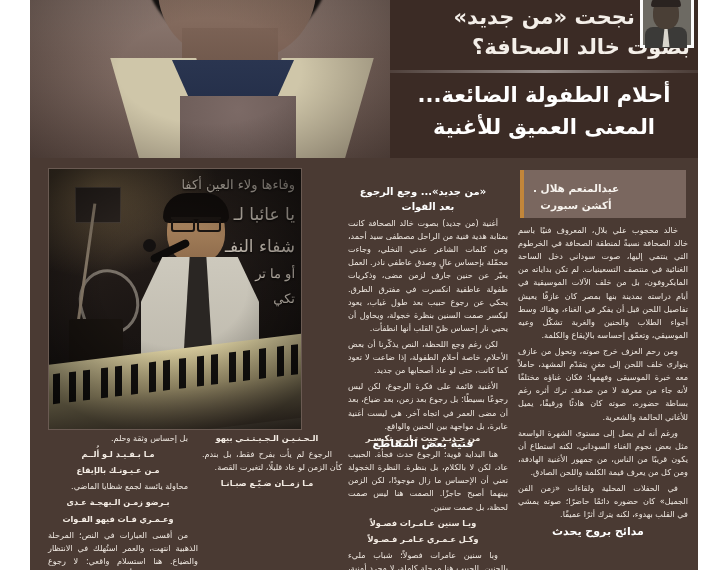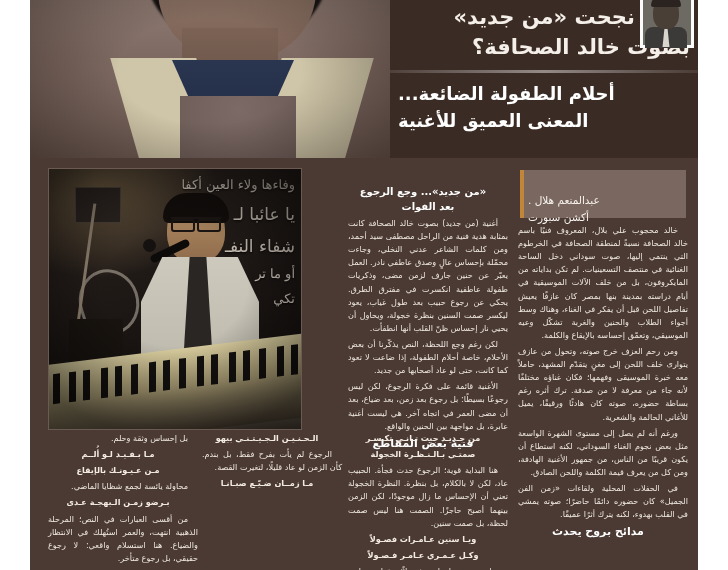--- a/index.html
+++ b/index.html
@@ -71,21 +71,21 @@
     font-size:21px;line-height:1.45;text-align:right;
     letter-spacing:.5px;
   }
   .rule{
     position:absolute;right:0;top:70px;width:308px;height:3px;
     background:linear-gradient(90deg,rgba(255,255,255,.10),rgba(255,255,255,.45),rgba(255,255,255,.08));
   }
   .headline-2{
     position:absolute;right:8px;top:80px;width:292px;
     color:#ffffff;font-weight:bold;
-    font-size:18px;line-height:1.5;text-align:left;
+    font-size:21px;line-height:1.5;text-align:center;
   }
   
   .stage-photo{
     position:absolute;left:18px;top:168px;width:252px;height:260px;
     overflow:hidden;background:#161210;
     border:1px solid #6a5a52;
   }
   .sp-wall{position:absolute;inset:0;background:linear-gradient(160deg,#2e2520 0%,#1a1513 55%,#120e0c 100%);}
   .sp-glow{position:absolute;left:-30px;top:-40px;width:200px;height:150px;
     background:radial-gradient(ellipse at 40% 40%, rgba(255,214,140,.30) 0%, rgba(255,214,140,0) 70%);}
@@ -143,22 +143,22 @@
   .byline-photo{
     position:absolute;right:4px;top:-6px;width:54px;height:54px;
     background:#fbfbfb;overflow:hidden;
   }
   .bp-bg{position:absolute;inset:3px;background:#6d6a63;}
   .bp-face{position:absolute;left:13px;top:5px;width:26px;height:30px;background:#4a3f36;border-radius:44%;}
   .bp-hair{position:absolute;left:11px;top:2px;width:30px;height:11px;background:#2a2320;border-radius:14px 14px 3px 3px;}
   .bp-body{position:absolute;left:5px;top:33px;width:42px;height:22px;background:#3b3a38;border-radius:8px 8px 0 0;}
   .bp-shirt{position:absolute;left:19px;top:33px;width:14px;height:20px;background:#d9d6cd;clip-path:polygon(40% 0,60% 0,75% 100%,25% 100%);}
   .byline-text{
-    position:absolute;right:62px;top:22px;width:96px;
-    color:#f7f3ee;font-size:10.5px;line-height:1.65;text-align:left;font-weight:normal;
+    position:absolute;right:62px;top:10px;width:96px;
+    color:#f7f3ee;font-size:10.5px;line-height:1.65;text-align:center;font-weight:bold;
   }
   
   .col{
     position:absolute;color:#efe8e1;text-align:justify;
     font-size:8.1px;line-height:1.62;
     font-family:"DejaVu Sans","Liberation Sans",sans-serif;
   }
   .col p{margin:0 0 3px 0;text-indent:10px;}
   .subhead{
     color:#ffffff;font-weight:bold;font-size:11px;text-align:center;
@@ -283,36 +283,36 @@
       <span>بعد الفوات</span>
     </p>
     <p>أغنية (من جديد) بصوت خالد الصحافة كانت بمثابة هدية فنية من الراحل مصطفى سيد أحمد، ومن كلمات الشاعر عدني النخلي، وجاءت محمّلة بإحساس عالٍ وصدق عاطفي نادر. العمل يعبّر عن حنين جارف لزمن مضى، وذكريات طفولة عاطفية انكسرت في مفترق الطرق. يحكي عن رجوع حبيب بعد طول غياب، يعود ليكسر صمت السنين بنظرة خجولة، ويحاول أن يحيي نار إحساس ظنّ القلب أنها انطفأت.</p>
     <p>لكن رغم وجع اللحظة، النص يذكّرنا أن بعض الأحلام، خاصة أحلام الطفولة، إذا ضاعت لا تعود كما كانت، حتى لو عاد أصحابها من جديد.</p>
     <p>الأغنية قائمة على فكرة الرجوع، لكن ليس رجوعًا بسيطًا: بل رجوع بعد زمن، بعد ضياع، بعد أن مضى العمر في اتجاه آخر. هي ليست أغنية عابرة، بل مواجهة بين الحنين والواقع.</p>
     <p class="subhead">فنية بعض المقاطع</p>
   </div>
 
   <div class="col" id="col-mid-b">
     <p class="lyric">من جـديـد جيت تـانـي تكـسـر</p>
-    <p class="lyric">صمتـي بـالـنـظـرة الخجولة</p>
     <p>هنا البداية قوية؛ الرجوع حدث فجأة. الحبيب عاد، لكن لا بالكلام، بل بنظرة. النظرة الخجولة تعني أن الإحساس ما زال موجودًا، لكن الزمن بينهما أصبح حاجزًا. الصمت هنا ليس صمت لحظة، بل صمت سنين.</p>
     <p class="lyric">ويـا سنين عـامـرات فصـولاً</p>
     <p class="lyric">وكـل عـمـري عـامـر فـصـولاً</p>
     <p>وبا سنين عامرات فصولاً؛ شباب مليء بالحنين. الحبيب هنا مرحلة كاملة، لا مجرد أمنية، والقصة لم تنتهِ</p>
   </div>
 
   <div class="col" id="col-left2">
     <p class="lyric">الـحـنـيـن الـجـيـتـنـي بيهو</p>
     <p>الرجوع لم يأت بفرح فقط، بل بندم. كأن الزمن لو عاد قليلًا، لتغيرت القصة.</p>
     <p class="lyric">مـا زمــان ضـيّـع صبـانـا</p>
 
   </div>
 
   <div class="col" id="col-left1">
     <p>بل إحساس وثقة وحلم.</p>
     <p class="lyric">مـا بـفـيـد لـو أُلــم</p>
     <p class="lyric">مـن عـيـونـك بالإيقاع</p>
     <p>محاولة يائسة لجمع شظايا الماضي.</p>
     <p class="lyric">بـرضو زمـن الـبهجـة عـدى</p>
+    <p class="lyric">وعـمـري فـات فيهو الفـوات</p>
     <p>من أقسى العبارات في النص؛ المرحلة الذهبية انتهت، والعمر استُهلك في الانتظار والضياع. هنا استسلام واقعي: لا رجوع حقيقي، بل رجوع متأخر.</p>
   </div>
 
 </div>
 
 </body></html>

